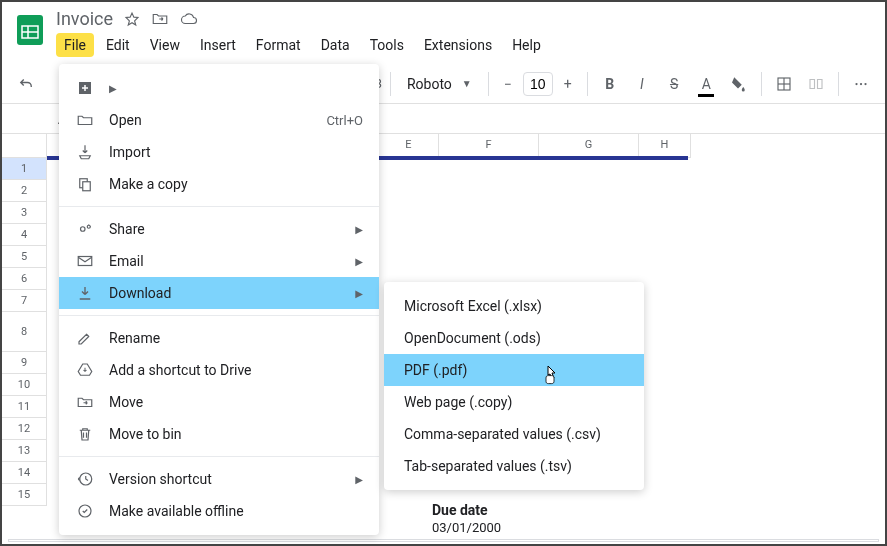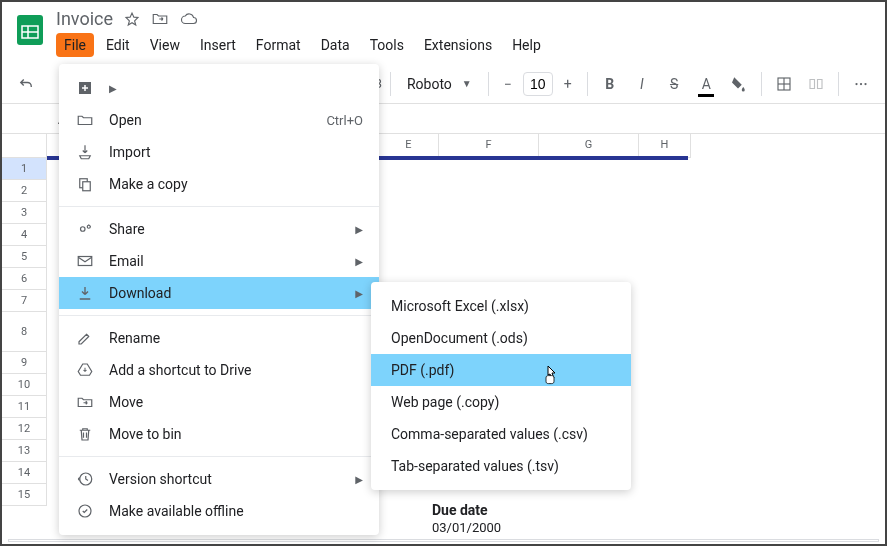--- a/index.html
+++ b/index.html
@@ -5,21 +5,21 @@
 * { box-sizing: border-box; margin: 0; padding: 0; }
 body { font-family: "Google Sans", Roboto, Arial, sans-serif; font-size: 14px; color: #202124; background: #fff; width: 887px; height: 546px; overflow: hidden; position: relative; border: 2px solid #444; }
 .header { display: flex; align-items: flex-start; padding: 6px 10px 0 10px; height: 62px; }
 .logo { width: 36px; height: 36px; margin-top: 4px; margin-right: 8px; }
 .title-block { flex: 1; }
 .title-row { display: flex; align-items: center; gap: 10px; }
 .doc-title { font-size: 18px; color: #5f6368; font-weight: 400; }
 .title-icon { color: #5f6368; }
 .menu-bar { display: flex; gap: 4px; margin-top: 4px; }
 .menu-item { padding: 4px 8px; font-size: 14px; color: #202124; border-radius: 4px; cursor: pointer; }
-.menu-item.active { background: #f97316; }
+.menu-item.active { background: #fde047; }
 .toolbar { display: flex; align-items: center; padding: 4px 10px; height: 40px; gap: 4px; border-bottom: 1px solid #e0e0e0; }
 .toolbar-btn { width: 30px; height: 30px; border-radius: 4px; display: flex; align-items: center; justify-content: center; color: #5f6368; cursor: pointer; }
 .font-select { display: flex; align-items: center; gap: 10px; padding: 4px 8px; border: none; background: transparent; color: #202124; font-size: 14px; cursor: pointer; }
 .font-size-box { display: flex; align-items: center; gap: 4px; }
 .font-size-input { width: 30px; height: 24px; border: 1px solid #dadce0; border-radius: 4px; text-align: center; font-size: 14px; }
 .divider-v { width: 1px; height: 24px; background: #dadce0; margin: 0 4px; }
 .text-color-btn { position: relative; }
 .color-bar { position: absolute; bottom: 2px; left: 6px; right: 6px; height: 3px; background: #000; }
 .cell-ref-row { display: flex; align-items: center; height: 30px; border-bottom: 1px solid #e0e0e0; padding-left: 48px; }
 .cell-ref-box { width: 50px; padding: 0 8px; display: flex; align-items: center; gap: 2px; cursor: pointer; }
@@ -27,21 +27,21 @@
 .row-headers { width: 45px; border-right: 1px solid #e0e0e0; }
 .col-headers { display: flex; height: 24px; }
 .col-header { text-align: center; font-size: 11px; color: #5f6368; border-right: 1px solid #e0e0e0; border-bottom: 1px solid #e0e0e0; padding-top: 4px; }
 .row-header { height: 22px; text-align: center; font-size: 11px; color: #5f6368; border-bottom: 1px solid #e0e0e0; line-height: 22px; }
 .row-header.active { background: #d3e3fd; }
 .row-header.tall { height: 40px; line-height: 40px; }
 .grid-body { flex: 1; position: relative; }
 .content-banner { position: absolute; top: 22px; left: 0; right: 197px; height: 4px; background: #283593; }
 .dropdown { position: absolute; background: #fff; border-radius: 4px; box-shadow: 0 2px 10px rgba(0,0,0,0.2); padding: 8px 0; z-index: 100; }
 .file-menu { top: 62px; left: 57px; width: 320px; }
-.submenu { top: 280px; left: 369px; width: 260px; }
+.submenu { top: 280px; left: 382px; width: 260px; }
 .dropdown-item { display: flex; align-items: center; padding: 6px 16px; gap: 14px; cursor: pointer; font-size: 14px; color: #202124; position: relative; }
 .dropdown-item:hover, .dropdown-item.hover { background: #7dd3fc; }
 .dropdown-item .icon { width: 20px; height: 20px; display: flex; align-items: center; justify-content: center; color: #5f6368; flex-shrink: 0; }
 .dropdown-item .label { flex: 1; }
 .dropdown-item .shortcut { color: #5f6368; font-size: 13px; }
 .dropdown-item .arrow { color: #5f6368; font-size: 10px; }
 .dropdown-sep { height: 1px; background: #e8eaed; margin: 6px 0; }
 .submenu .dropdown-item { padding: 8px 20px; }
 .cursor-pointer { position: absolute; z-index: 200; }
 .due-date-block { position: absolute; top: 500px; left: 430px; }

